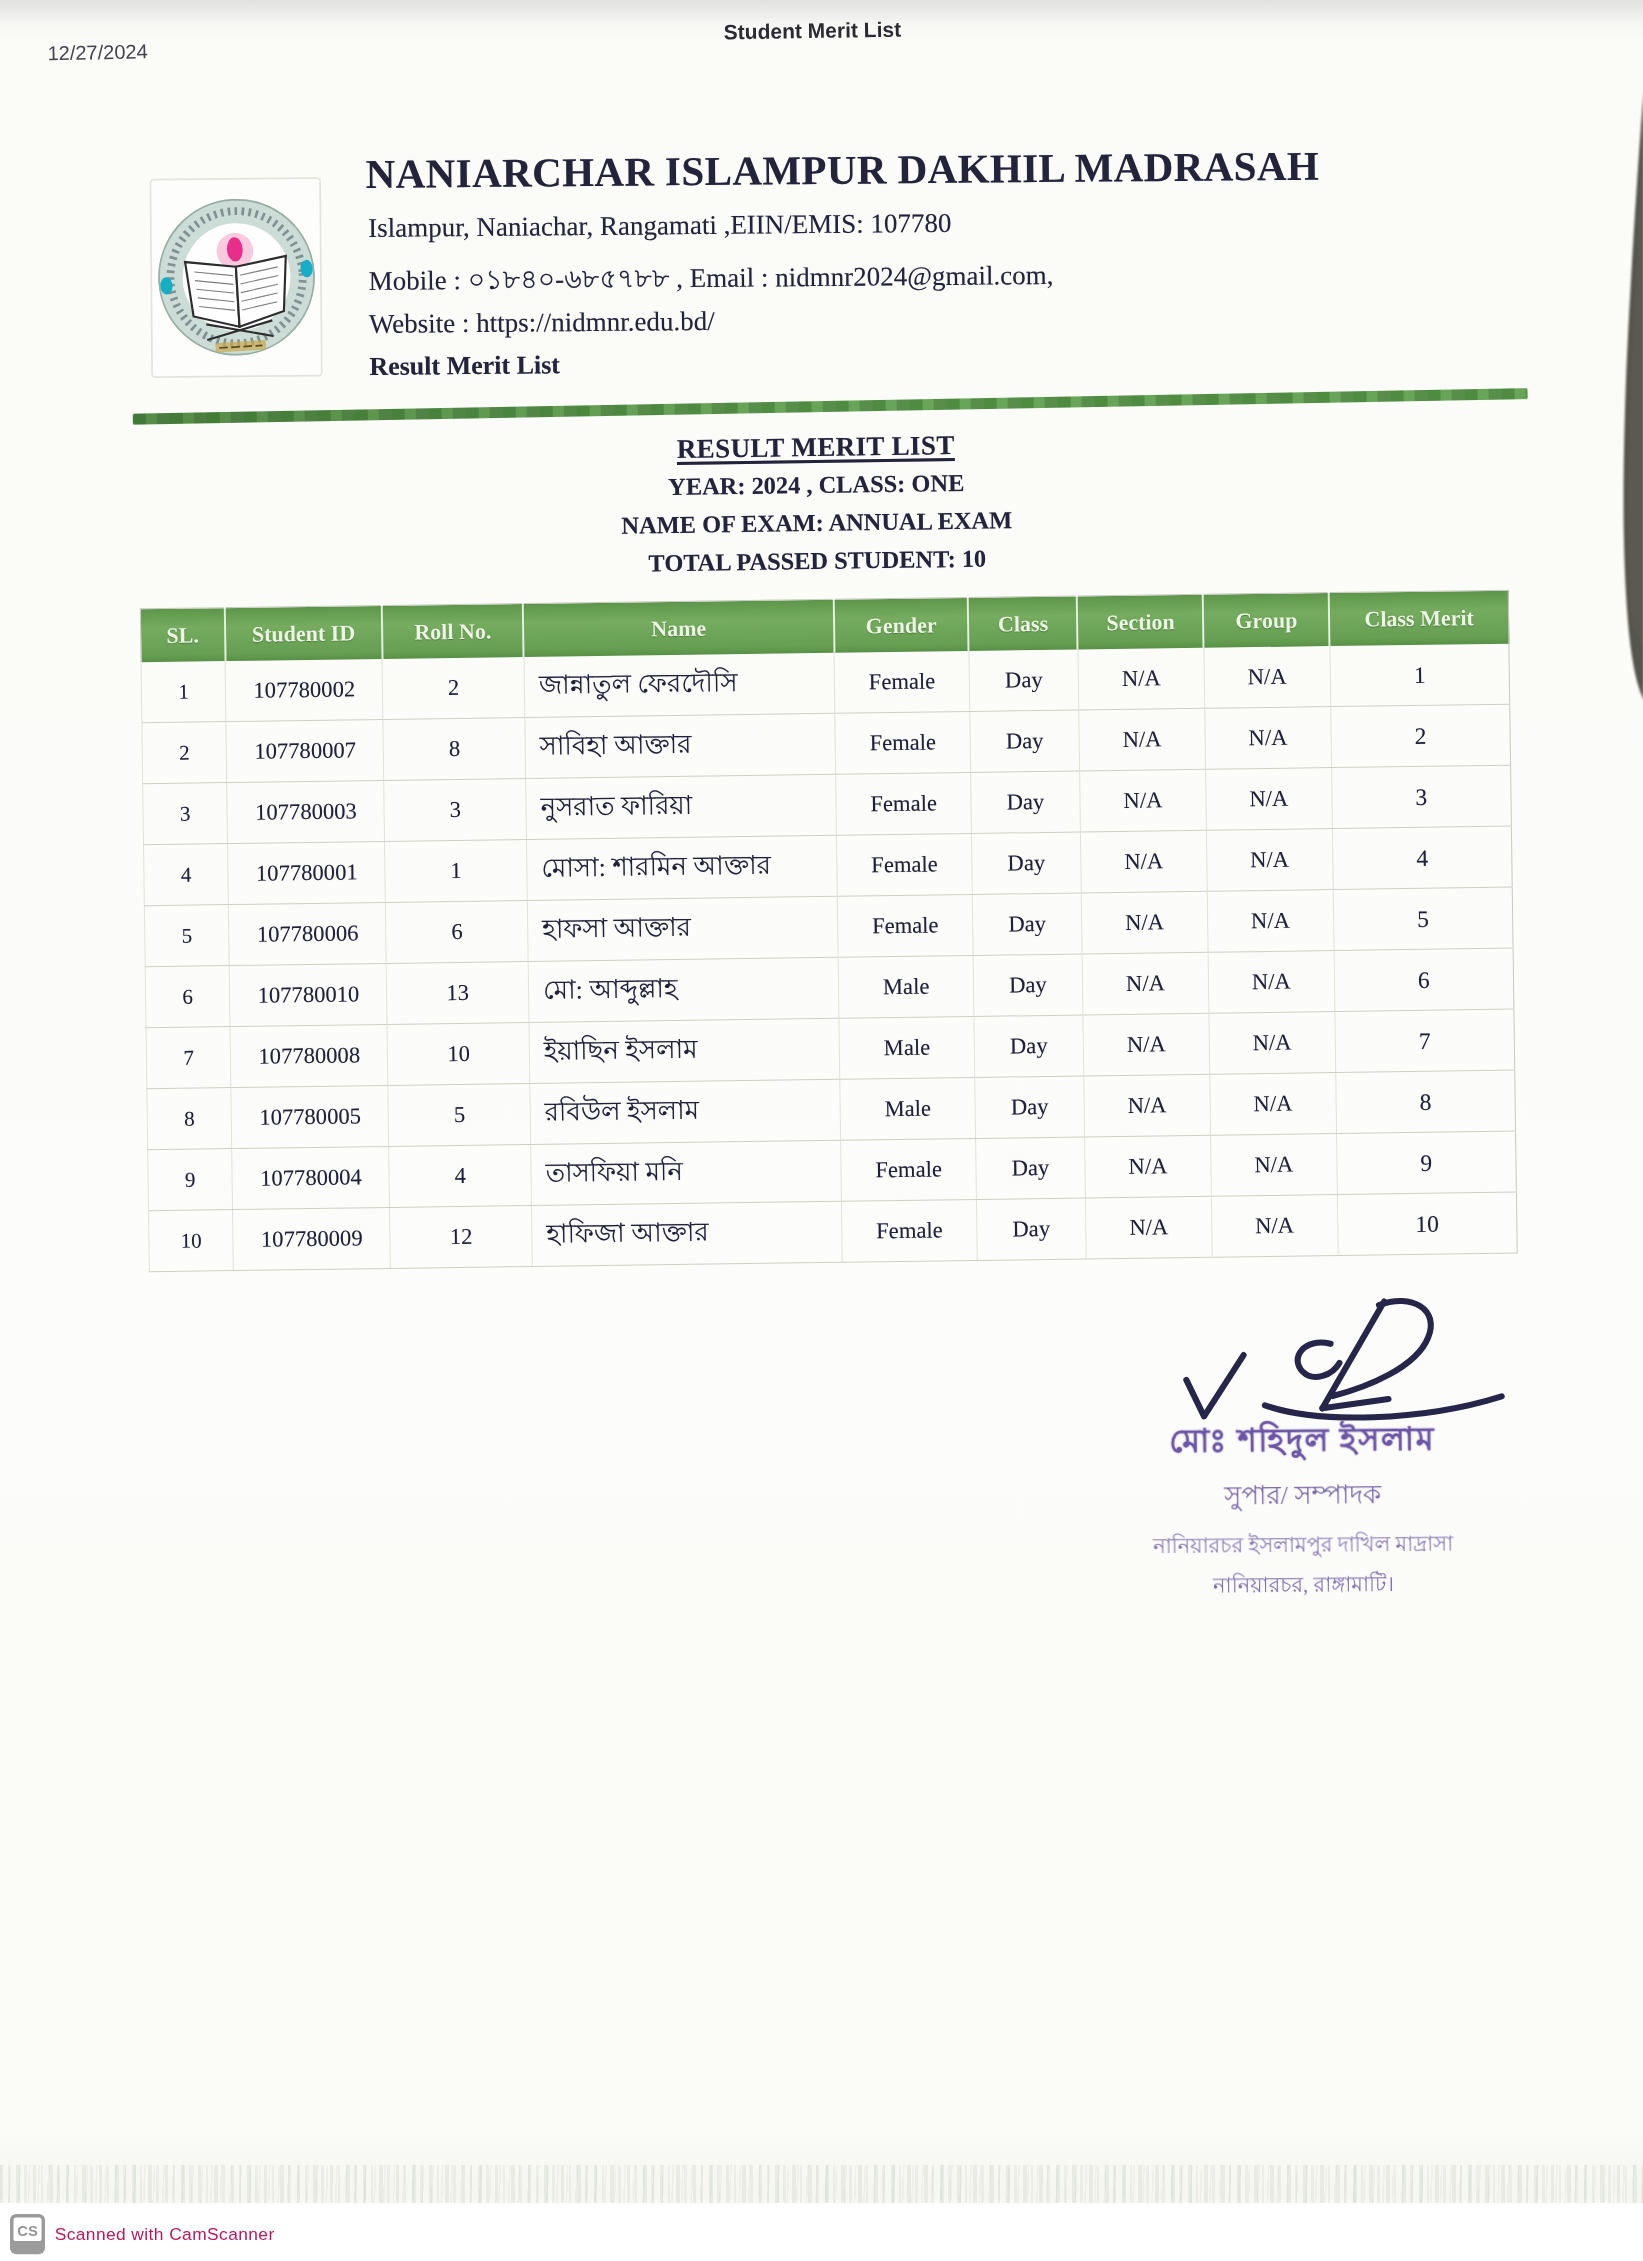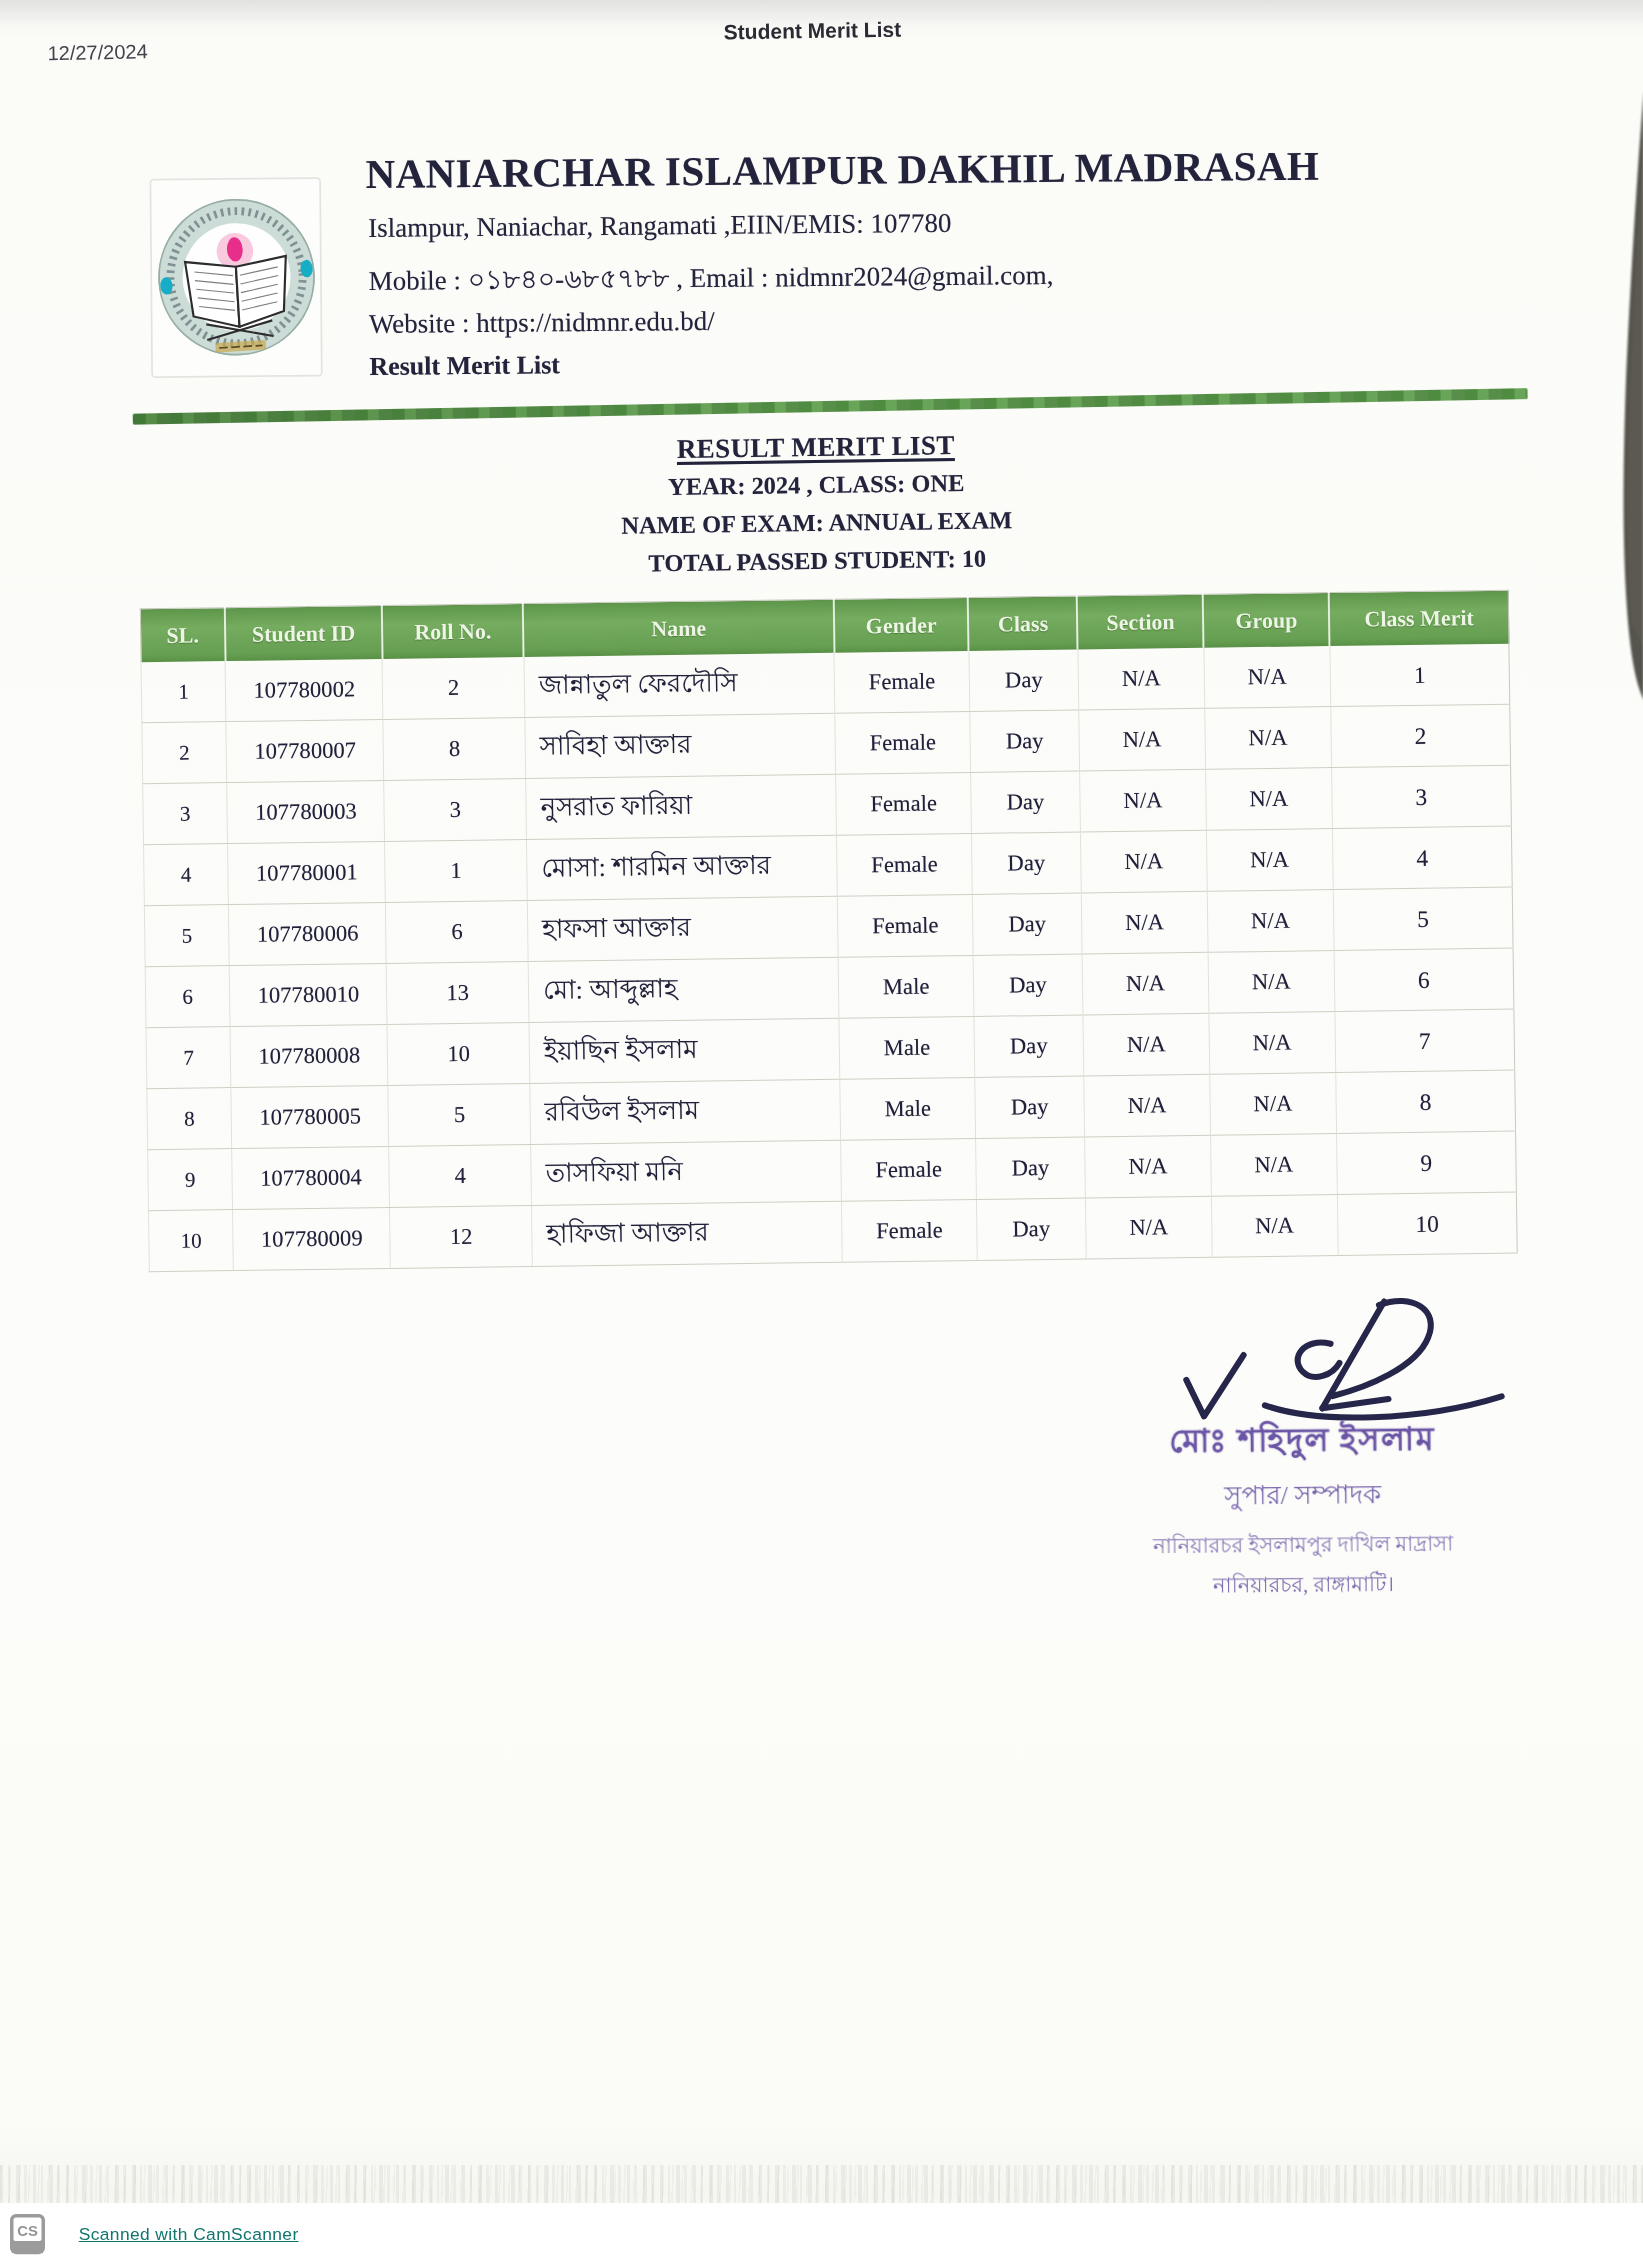--- a/index.html
+++ b/index.html
@@ -99,22 +99,22 @@
   
   .edge-right{position:absolute;right:0;top:91px;width:30px;height:609px;filter:blur(0.9px);}
   .bottom-noise{
     position:absolute;left:0;right:0;top:2165px;height:40px;opacity:.9;
     background:
       repeating-linear-gradient(90deg,rgba(105,130,95,.11) 0 3.5px,rgba(255,255,255,0) 3.5px 7.8px,rgba(100,100,100,.08) 7.8px 10.4px,rgba(255,255,255,0) 10.4px 16.5px),
       repeating-linear-gradient(92deg,rgba(70,110,60,.06) 0 1.7px,rgba(255,255,255,0) 1.7px 9.6px);
     filter:blur(0.4px);
   }
   .bottom-white{position:absolute;left:0;right:0;top:2203px;height:58px;background:#ffffff;}
-  .cs-mark{position:absolute;left:8.7px;top:2213px;display:flex;align-items:center;gap:33px;}
-  .cs-label{font-family:"Liberation Sans",sans-serif;font-size:17.4px;color:#0f766e;letter-spacing:0.4px;text-decoration:underline;}
+  .cs-mark{position:absolute;left:8.7px;top:2213px;display:flex;align-items:center;gap:9px;}
+  .cs-label{font-family:"Liberation Sans",sans-serif;font-size:17.4px;color:#be185d;letter-spacing:0.4px;}
 </style>
 </head>
 <body>
 
 <div class="paper"></div>
 <div class="top-shade"></div>
 
 <div class="scan-tilt">
 
   <div class="print-date">12/27/2024</div>

